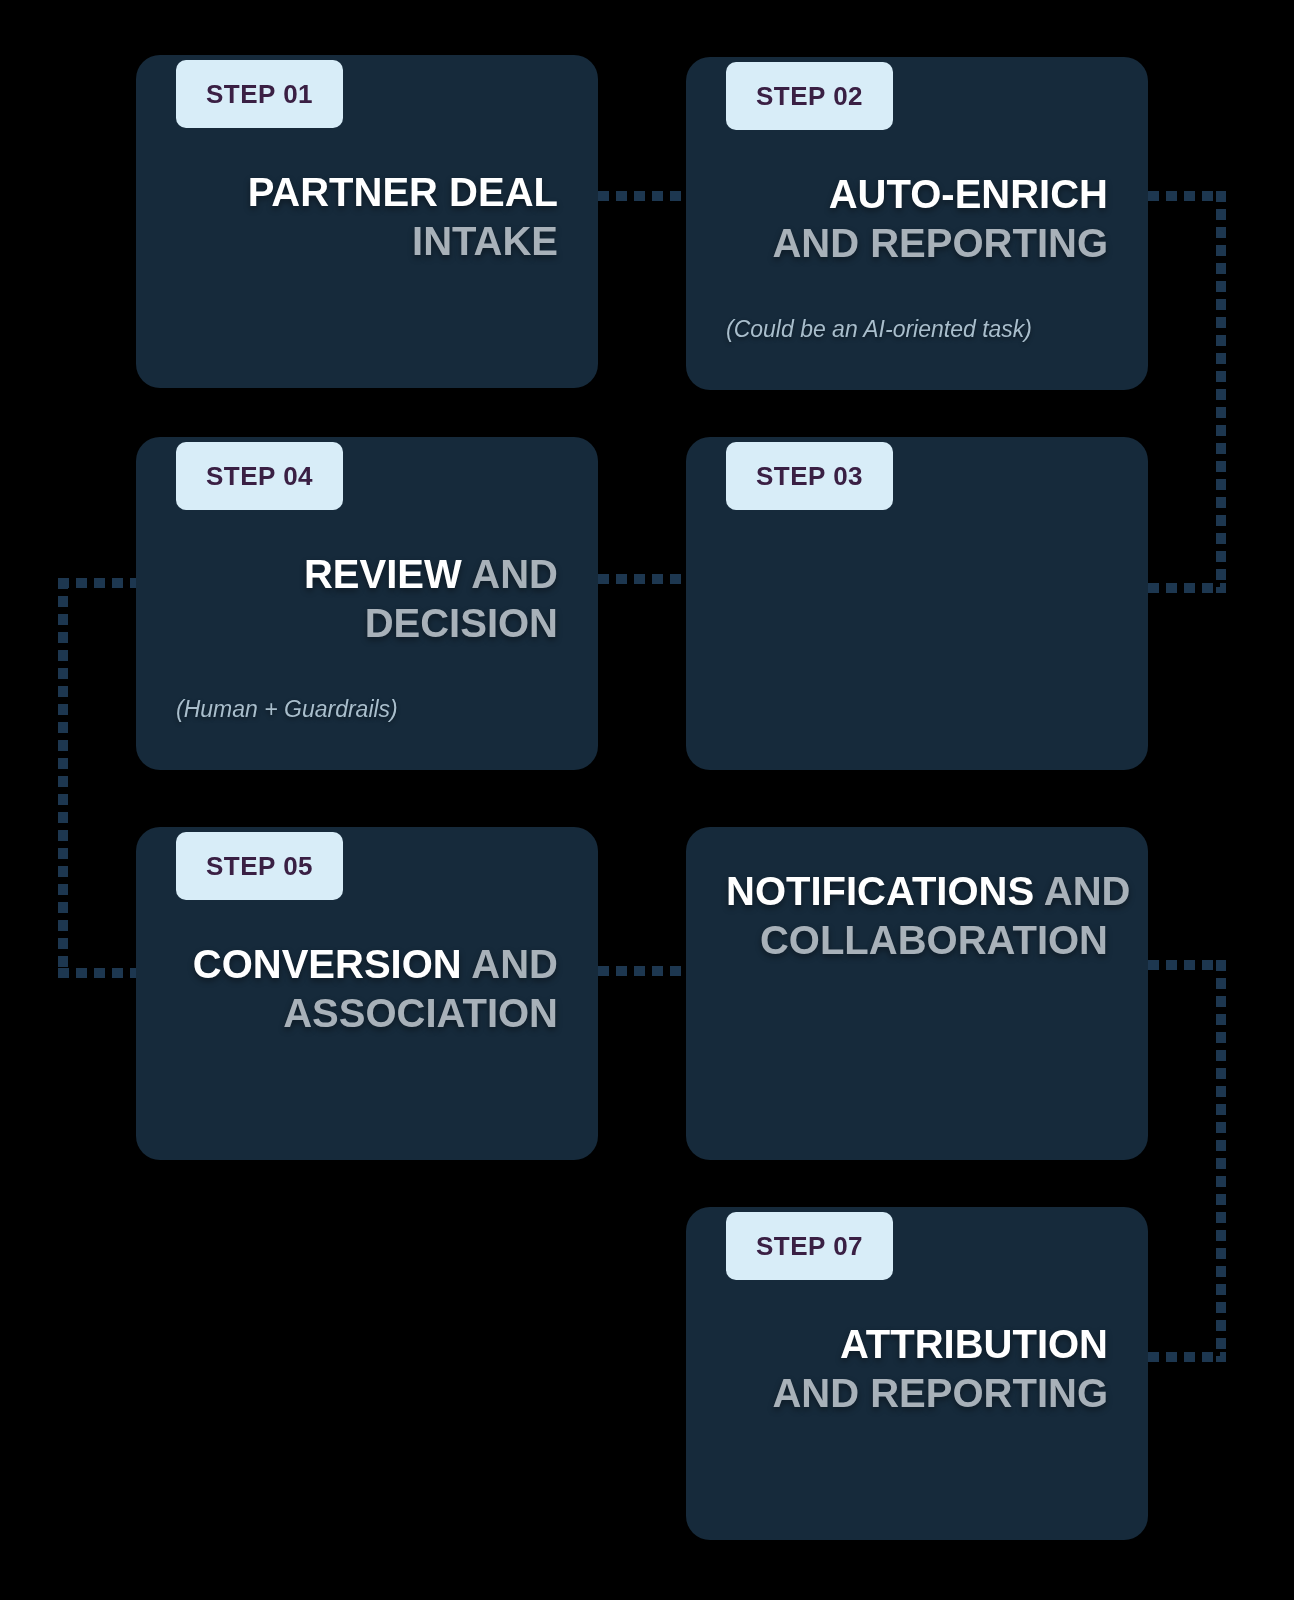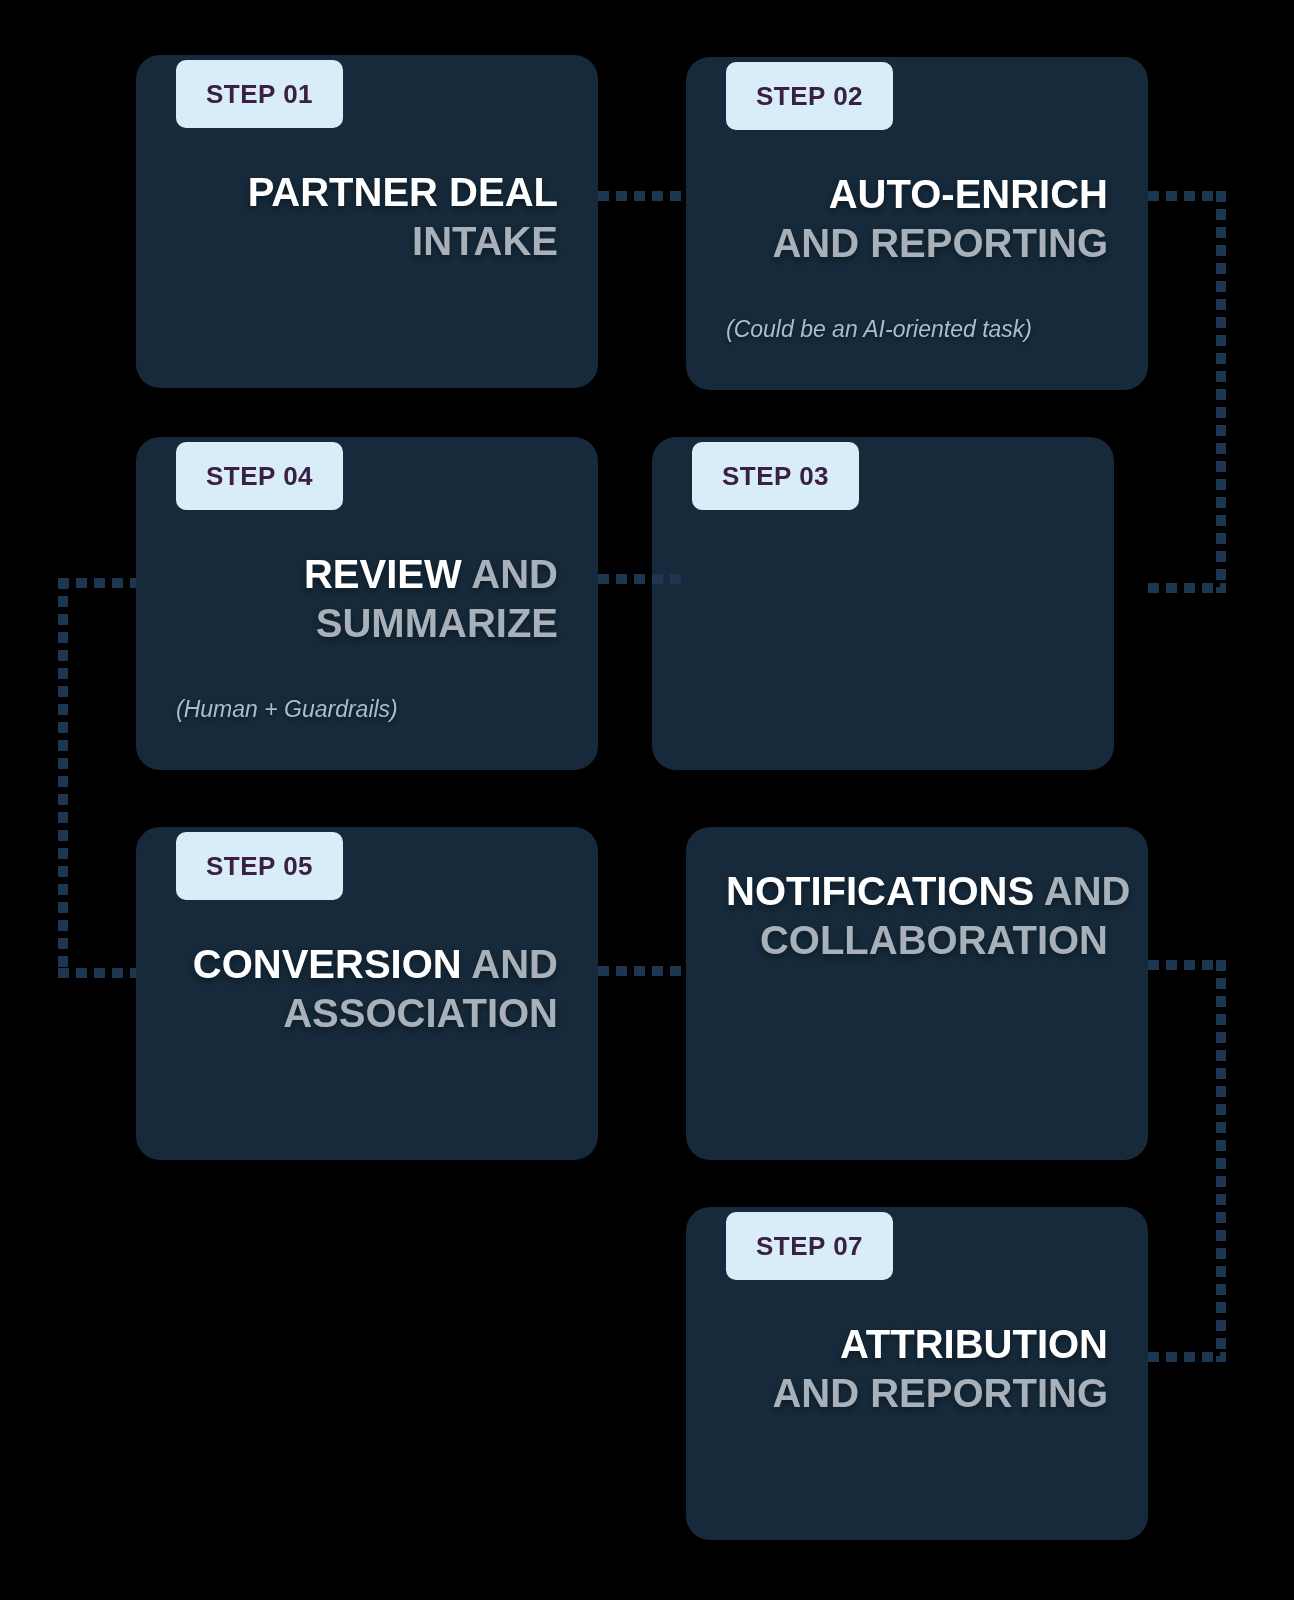--- a/index.html
+++ b/index.html
@@ -17,21 +17,21 @@
     font-family:"Liberation Sans",sans-serif;
     margin-left:8px;
   }
   .card{
     position:absolute;width:462px;height:333px;box-sizing:border-box;
     background:var(--card-bg);border-radius:24px;padding:0 40px;
     box-shadow:0 10px 20px rgba(0,0,0,0.65);
   }
   .pos-1{left:128px;top:55px}
   .pos-2{left:678px;top:57px}
-  .pos-3{left:644px;top:437px}
+  .pos-3{left:678px;top:437px}
   .pos-4{left:128px;top:437px}
   .pos-5{left:128px;top:827px}
   .pos-6{left:678px;top:827px}
   .pos-7{left:678px;top:1207px}
   .badge{
     display:inline-block;margin-top:5px;background:var(--badge-bg);color:var(--badge-text);
     border-radius:10px;padding:21px 30px;font-size:26px;font-weight:700;
     letter-spacing:0.5px;line-height:1;
   }
   .title{
@@ -93,21 +93,21 @@
       <span>STEP 03</span>
     </div>
   </section>
 
   <section class="card pos-4">
     <div class="badge">
       <span>STEP 04</span>
     </div>
     <h2 class="title">
       <div class="t-line"><span class="strong">REVIEW</span><span class="muted"> AND</span></div>
-      <div class="t-line"><span class="muted">SUMMARIZE</span></div>
+      <div class="t-line"><span class="muted">DECISION</span></div>
     </h2>
     <div class="note">(Human + Guardrails)</div>
   </section>
 
   <section class="card pos-5">
     <div class="badge">
       <span>STEP 05</span>
     </div>
     <h2 class="title">
       <div class="t-line"><span class="strong">CONVERSION</span><span class="muted"> AND</span></div>

